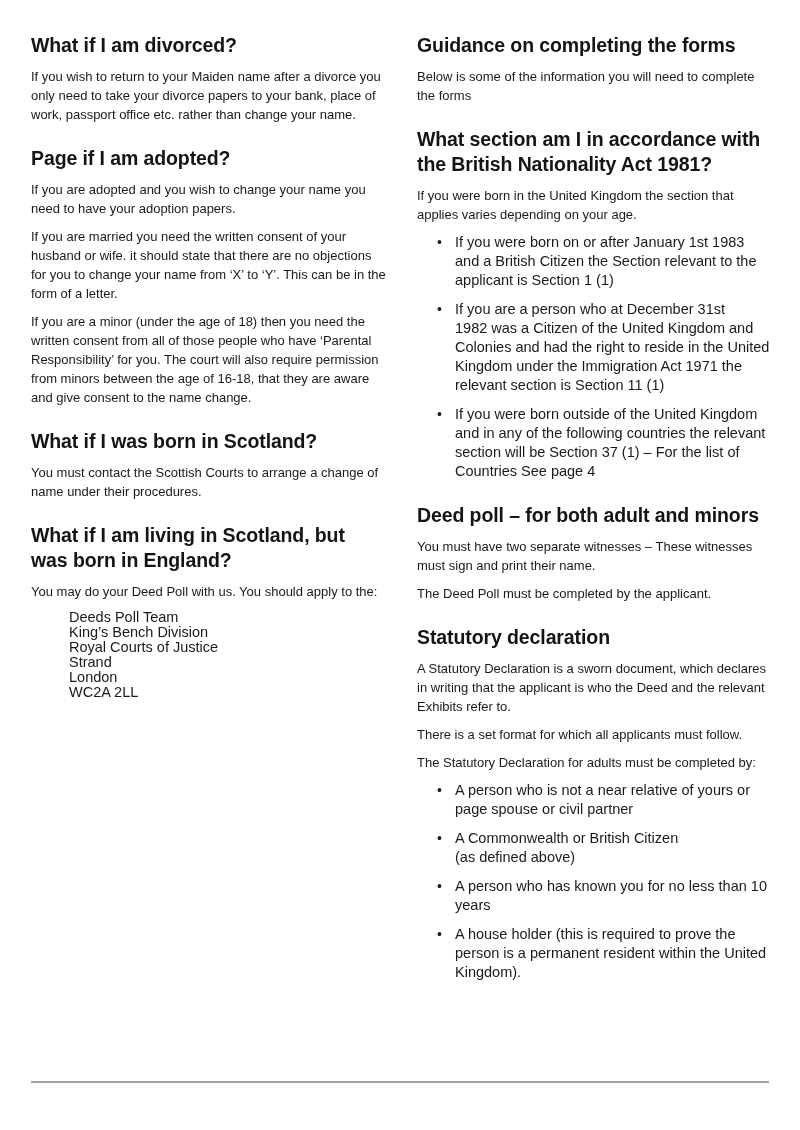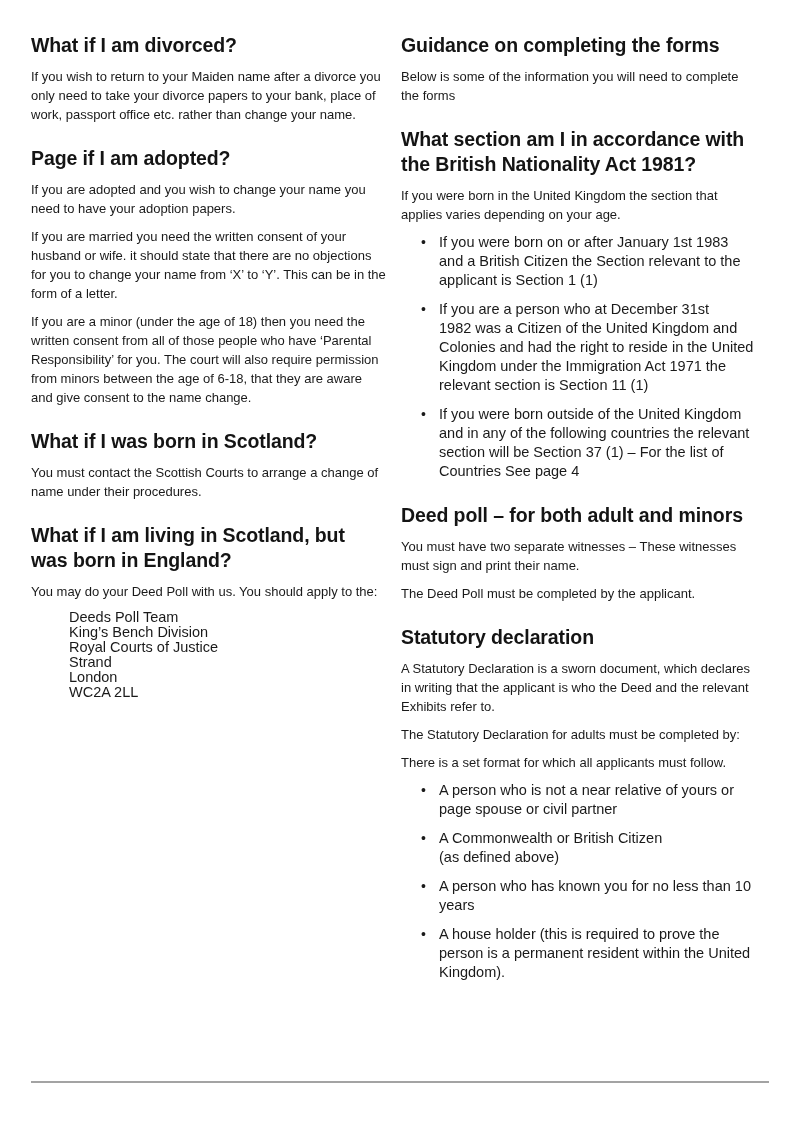--- a/index.html
+++ b/index.html
@@ -7,21 +7,21 @@
     position: relative;
     width: 800px;
     height: 1130px;
     background: #ffffff;
     box-sizing: border-box;
     padding: 31px 28px 0 31px;
     font-family: "Liberation Sans", sans-serif;
     color: #1a1a1a;
     overflow: hidden;
   }
-  .columns { display: flex; gap: 15px; }
+  .columns { display: flex; gap: 31px; }
   .col { width: 355px; flex: 0 0 355px; }
   h2.sec {
     font-size: 19.5px;
     line-height: 25px;
     font-weight: 700;
     letter-spacing: -0.1px;
     margin: 22px 0 9px;
     color: #141414;
   }
   .col > section:first-child h2.sec { margin-top: 2px; }
@@ -85,21 +85,21 @@
         <p class="body">If you wish to return to your Maiden name after a divorce you only need to take your divorce papers to your bank, place of work, passport office etc. rather than change your name.</p>
       </section>
 
       <section>
         <h2 class="sec">Page if I am adopted?</h2>
         <p class="body">If you are adopted and you wish to change your name you need to have your adoption papers.</p>
       </section>
 
       <section>
         <p class="body">If you are married you need the written consent of your husband or wife. it should state that there are no objections for you to change your name from ‘X’ to ‘Y’. This can be in the form of a letter.</p>
-        <p class="body">If you are a minor (under the age of 18) then you need the written consent from all of those people who have ‘Parental Responsibility’ for you. The court will also require permission from minors between the age of 6-18, that they are aware and give consent to the name change.</p>
+        <p class="body">If you are a minor (under the age of 18) then you need the written consent from all of those people who have ‘Parental Responsibility’ for you. The court will also require permission from minors between the age of 16-18, that they are aware and give consent to the name change.</p>
       </section>
 
       <section>
         <h2 class="sec">What if I was born in Scotland?</h2>
         <p class="body">You must contact the Scottish Courts to arrange a change of name under their procedures.</p>
       </section>
 
       <section>
         <h2 class="sec">What if I am living in Scotland, but was born in England?</h2>
         <p class="body">You may do your Deed Poll with us. You should apply to the:</p>
@@ -131,22 +131,22 @@
 
       <section>
         <h2 class="sec">Deed poll – for both adult and minors</h2>
         <p class="body">You must have two separate witnesses – These witnesses must sign and print their name.</p>
         <p class="body">The Deed Poll must be completed by the applicant.</p>
       </section>
 
       <section>
         <h2 class="sec">Statutory declaration</h2>
         <p class="body">A Statutory Declaration is a sworn document, which declares in writing that the applicant is who the Deed and the relevant Exhibits refer to.</p>
+        <p class="body">There is a set format for which all applicants must follow.</p>
         <p class="body"><span>The Statutory Declaration </span><strong>for adults must</strong><span> be completed by:</span></p>
-        <p class="body">There is a set format for which all applicants must follow.</p>
         <ul class="bullets">
           <li>A person who is not a near relative of yours or page spouse or civil partner</li>
           <li class="preline">A Commonwealth or British Citizen
 (as defined above)</li>
           <li>A person who has known you for no less than 10 years</li>
           <li>A house holder (this is required to prove the person is a permanent resident within the United Kingdom).</li>
         </ul>
       </section>
     </div>
 

